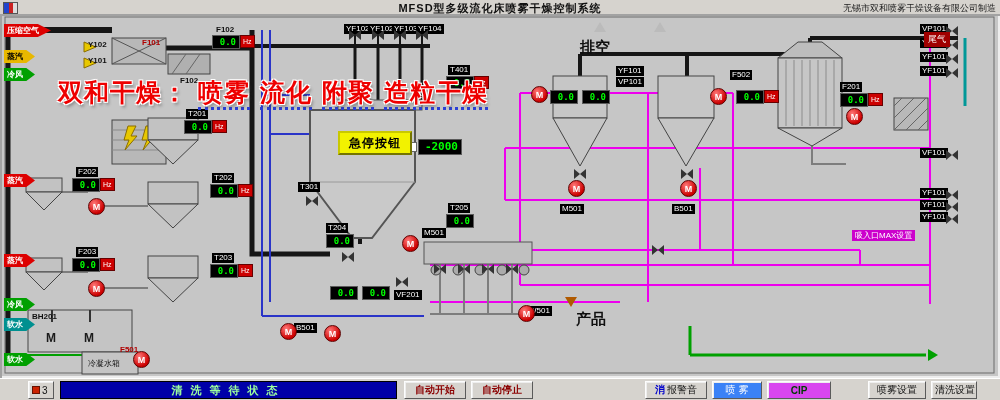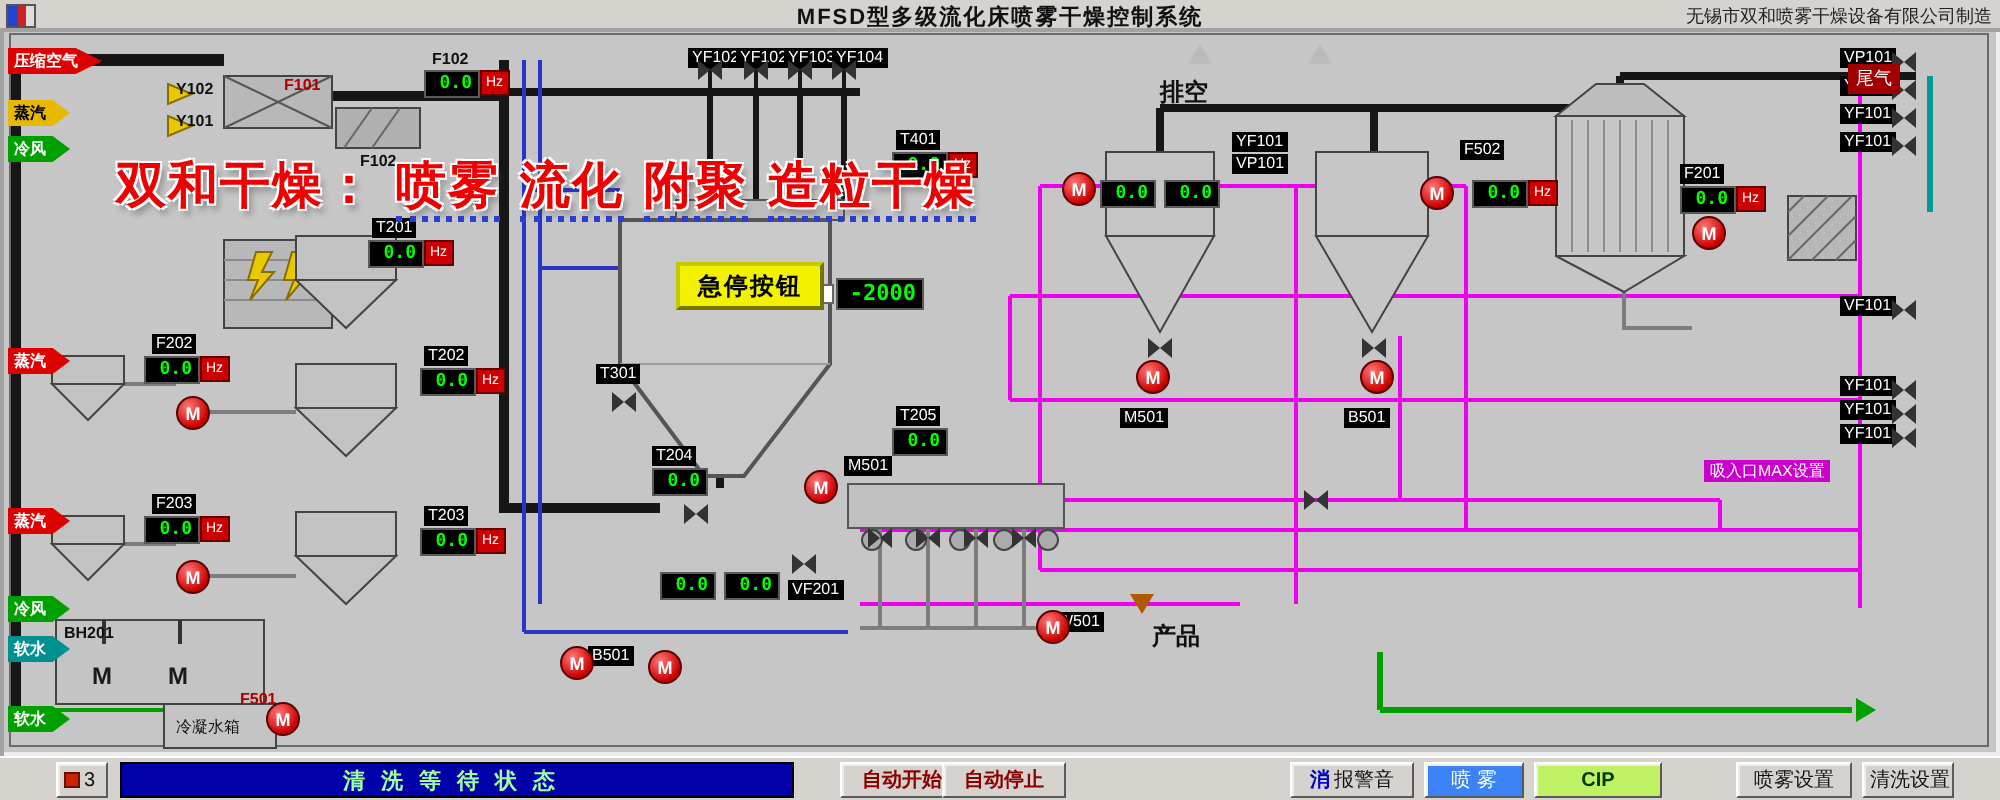--- a/index.html
+++ b/index.html
@@ -44,21 +44,21 @@
 
   .valve{position:absolute;width:12px;height:10px;z-index:5;}
   .valve::before{content:"";position:absolute;left:0;top:0;border-top:5px solid transparent;
                  border-bottom:5px solid transparent;border-left:6px solid #333;}
   .valve::after{content:"";position:absolute;right:0;top:0;border-top:5px solid transparent;
                 border-bottom:5px solid transparent;border-right:6px solid #333;}
 
   .flow-label{position:absolute;font-size:8px;line-height:11px;padding:1px 12px 1px 3px;
               clip-path:polygon(0 0,72% 0,100% 50%,72% 100%,0 100%);
               white-space:nowrap;z-index:6;font-weight:bold;}
-  .plain-label{position:absolute;font-size:12px;color:#101010;white-space:nowrap;z-index:6;font-weight:bold;}
+  .plain-label{position:absolute;font-size:15px;color:#101010;white-space:nowrap;z-index:6;font-weight:bold;}
   .plain-small{font-size:8px;font-weight:normal;}
   .redbox-label{position:absolute;background:#a00000;color:#fff;font-size:9px;padding:1px 4px;
                 white-space:nowrap;z-index:6;}
   .magenta-label{position:absolute;background:#cc00cc;color:#fff;font-size:8px;line-height:11px;
                  padding:0 3px;white-space:nowrap;z-index:6;}
   .arrow{position:absolute;width:0;height:0;z-index:6;}
 
   .watermark{position:absolute;left:58px;top:62px;z-index:9;font-size:25px;font-weight:bold;
              color:#ee0000;white-space:nowrap;letter-spacing:1px;
              text-shadow:-1px -1px 0 #fff,1px -1px 0 #fff,-1px 1px 0 #fff,1px 1px 0 #fff,2px 3px 3px rgba(60,60,60,.45);}
@@ -70,21 +70,21 @@
 
   
   .statusbar{position:absolute;left:0;top:378px;width:1000px;height:22px;background:#d6d3ce;
              border-top:1px solid #fff;}
   .sb-btn{position:absolute;top:2px;height:18px;font-size:10px;background:#d6d3ce;
           border:1px solid;border-color:#fdfdfd #5a5a5a #5a5a5a #fdfdfd;
           box-shadow:inset 1px 1px 0 #eee;color:#111;
           font-family:"Liberation Sans",sans-serif;padding:0 3px;cursor:pointer;white-space:nowrap;}
   .red-text{color:#8b0000;font-weight:bold;}
   .dark{background:#3b82f6;color:#fff;}
-  .cip{background:#bef264;color:#003c00;font-weight:bold;}
+  .cip{background:#d946ef;color:#003c00;font-weight:bold;}
   .sb-status{position:absolute;left:60px;top:2px;width:335px;height:16px;background:#0000a8;
              border:1px solid #000;color:#9dff9d;font-size:11px;font-weight:bold;
              display:flex;align-items:center;justify-content:center;letter-spacing:8px;}
   .sb-counter{left:28px;width:26px;display:flex;align-items:center;gap:2px;}
   .sb-counter-dot{width:6px;height:6px;background:#cc2200;border:1px solid #661100;display:inline-block;}
   .mute-prefix{color:#0000cc;margin-right:2px;font-weight:bold;}
 
   svg text.agitator{font:bold 12px "Liberation Sans",sans-serif;fill:#1a1a1a;}
 </style>
 </head>
@@ -399,21 +399,21 @@
 
     <button class="estop">急停按钮</button>
   </div>
 
   <div class="statusbar">
     <button class="sb-btn sb-counter">
       <span class="sb-counter-dot"></span>
       <span>3</span>
     </button>
     <div class="sb-status">清洗等待状态</div>
-    <button class="sb-btn red-text" style="left:420px;width:62px;">自动开始</button>
+    <button class="sb-btn red-text" style="left:404px;width:62px;">自动开始</button>
     <button class="sb-btn red-text" style="left:471px;width:62px;">自动停止</button>
     <button class="sb-btn" style="left:645px;width:62px;">
       <span class="mute-prefix">消</span><span>报警音</span>
     </button>
     <button class="sb-btn dark" style="left:712px;width:50px;">喷 雾</button>
     <button class="sb-btn cip" style="left:767px;width:64px;">CIP</button>
     <button class="sb-btn" style="left:868px;width:58px;">喷雾设置</button>
     <button class="sb-btn" style="left:931px;width:46px;">清洗设置</button>
   </div>
 </div>

